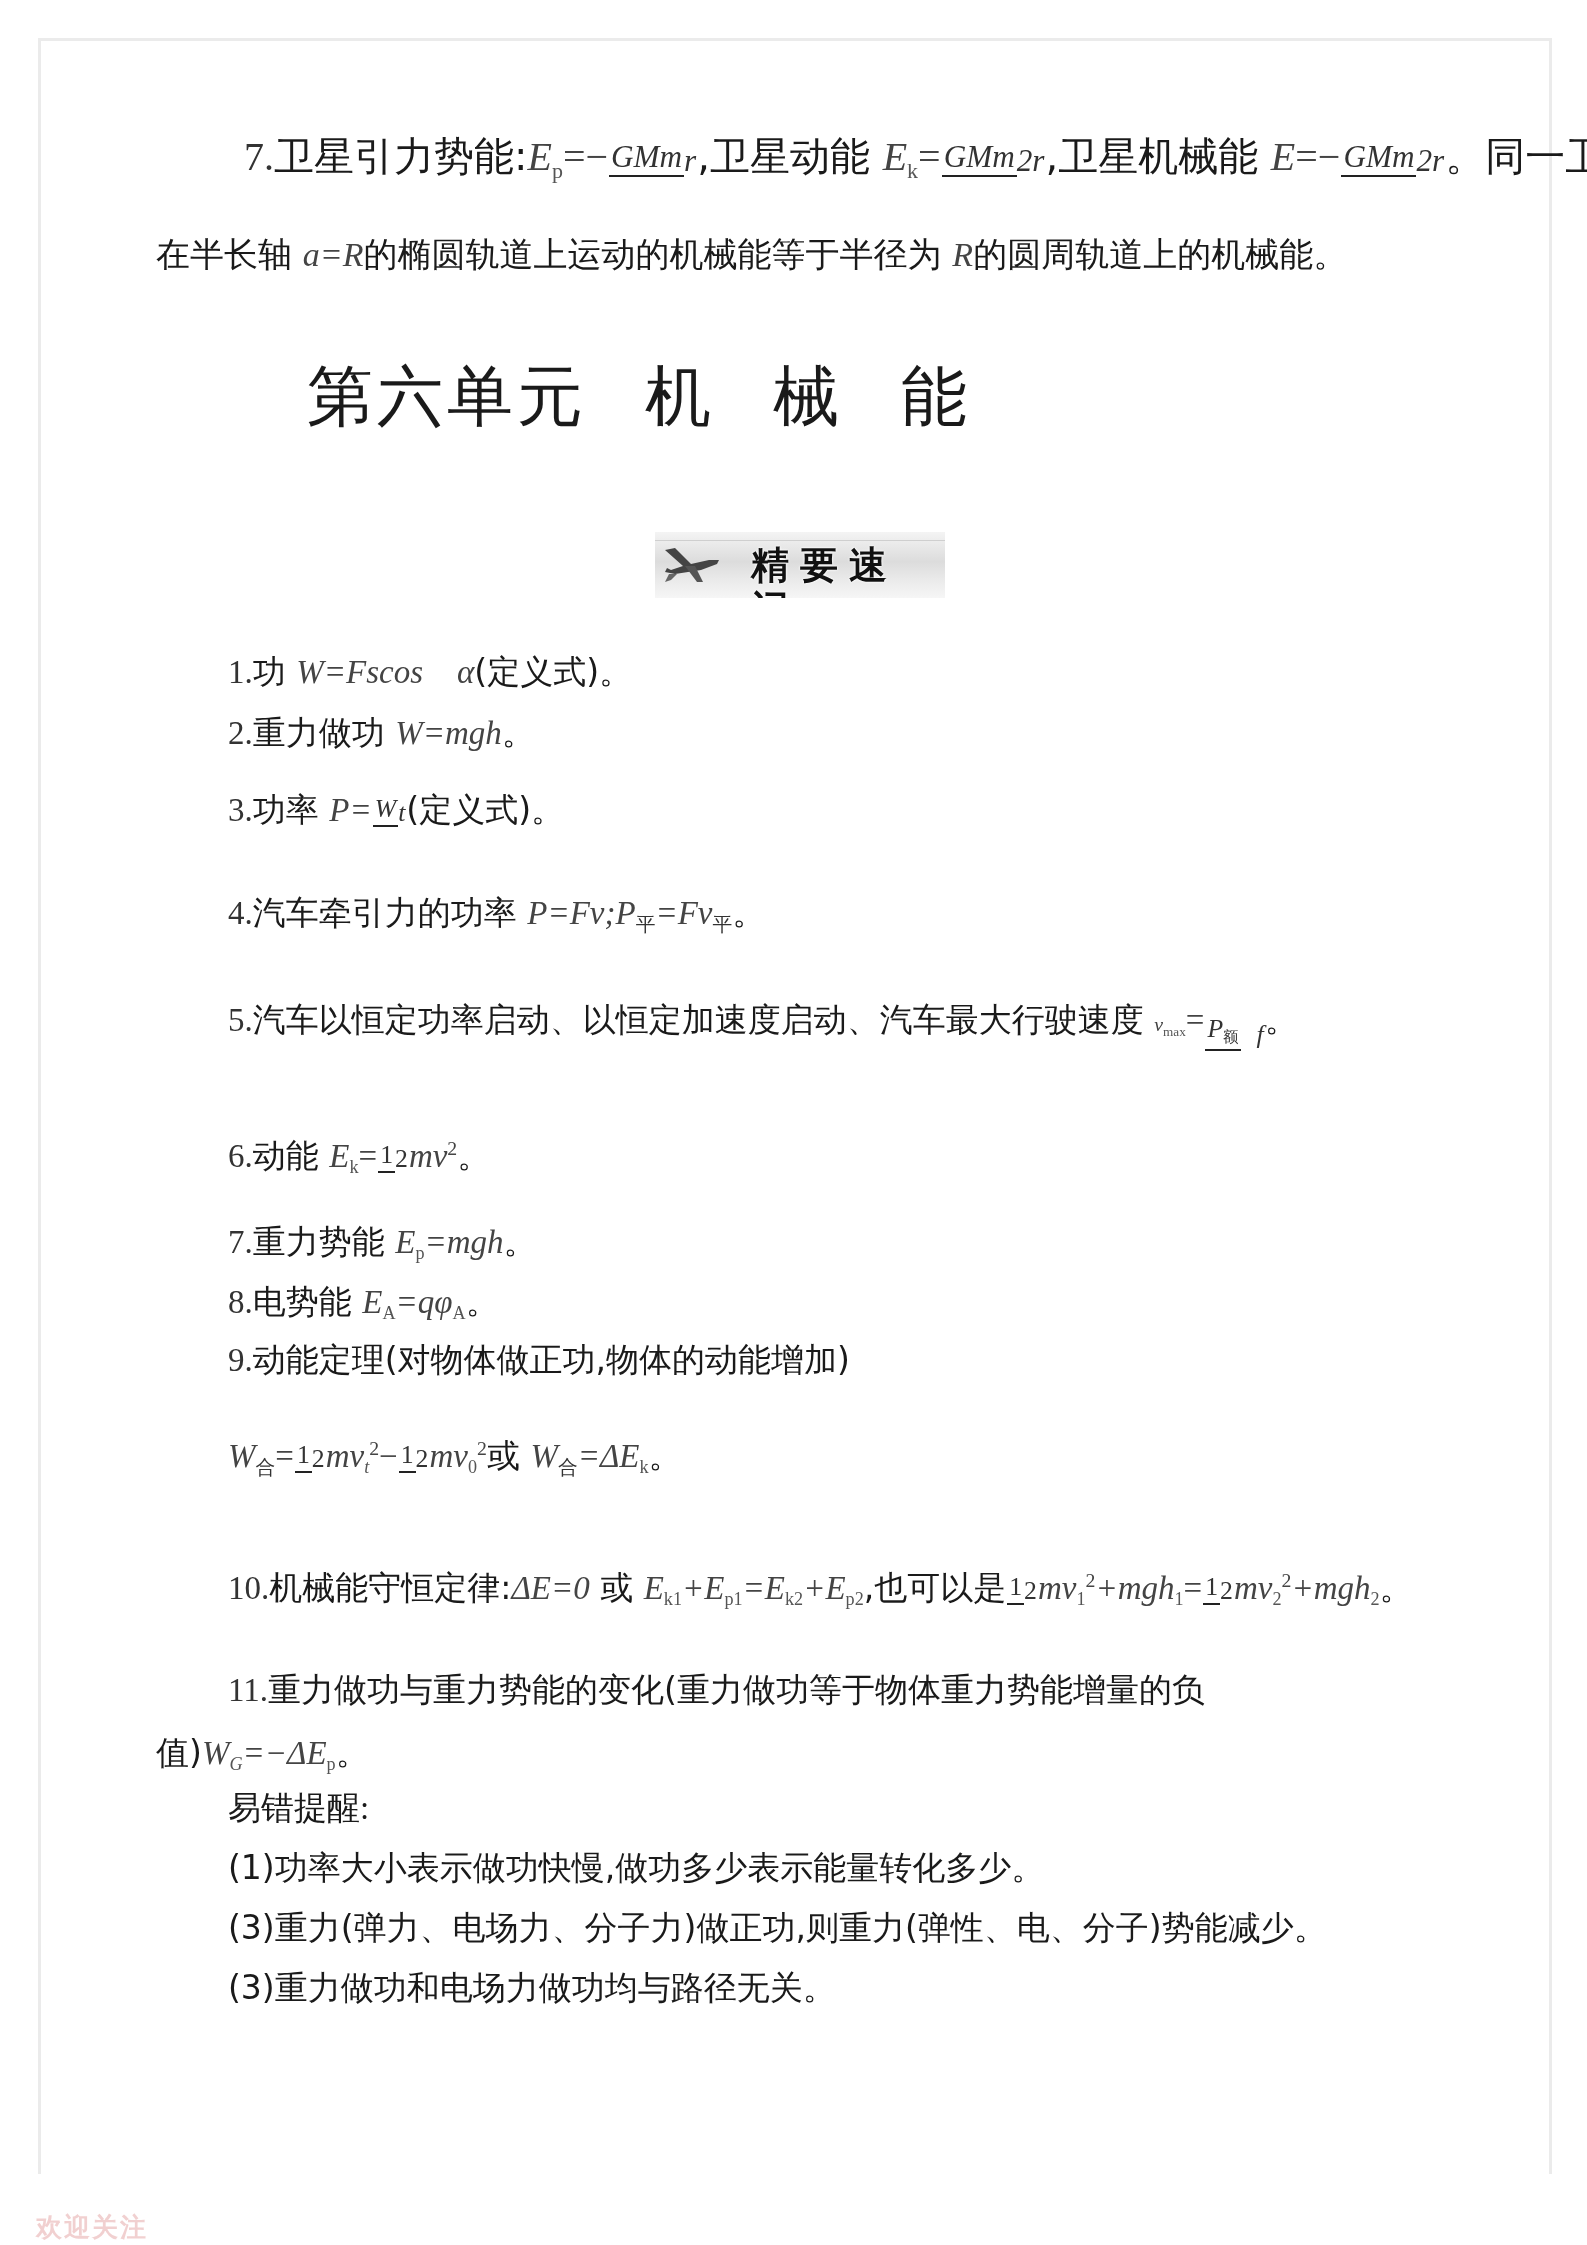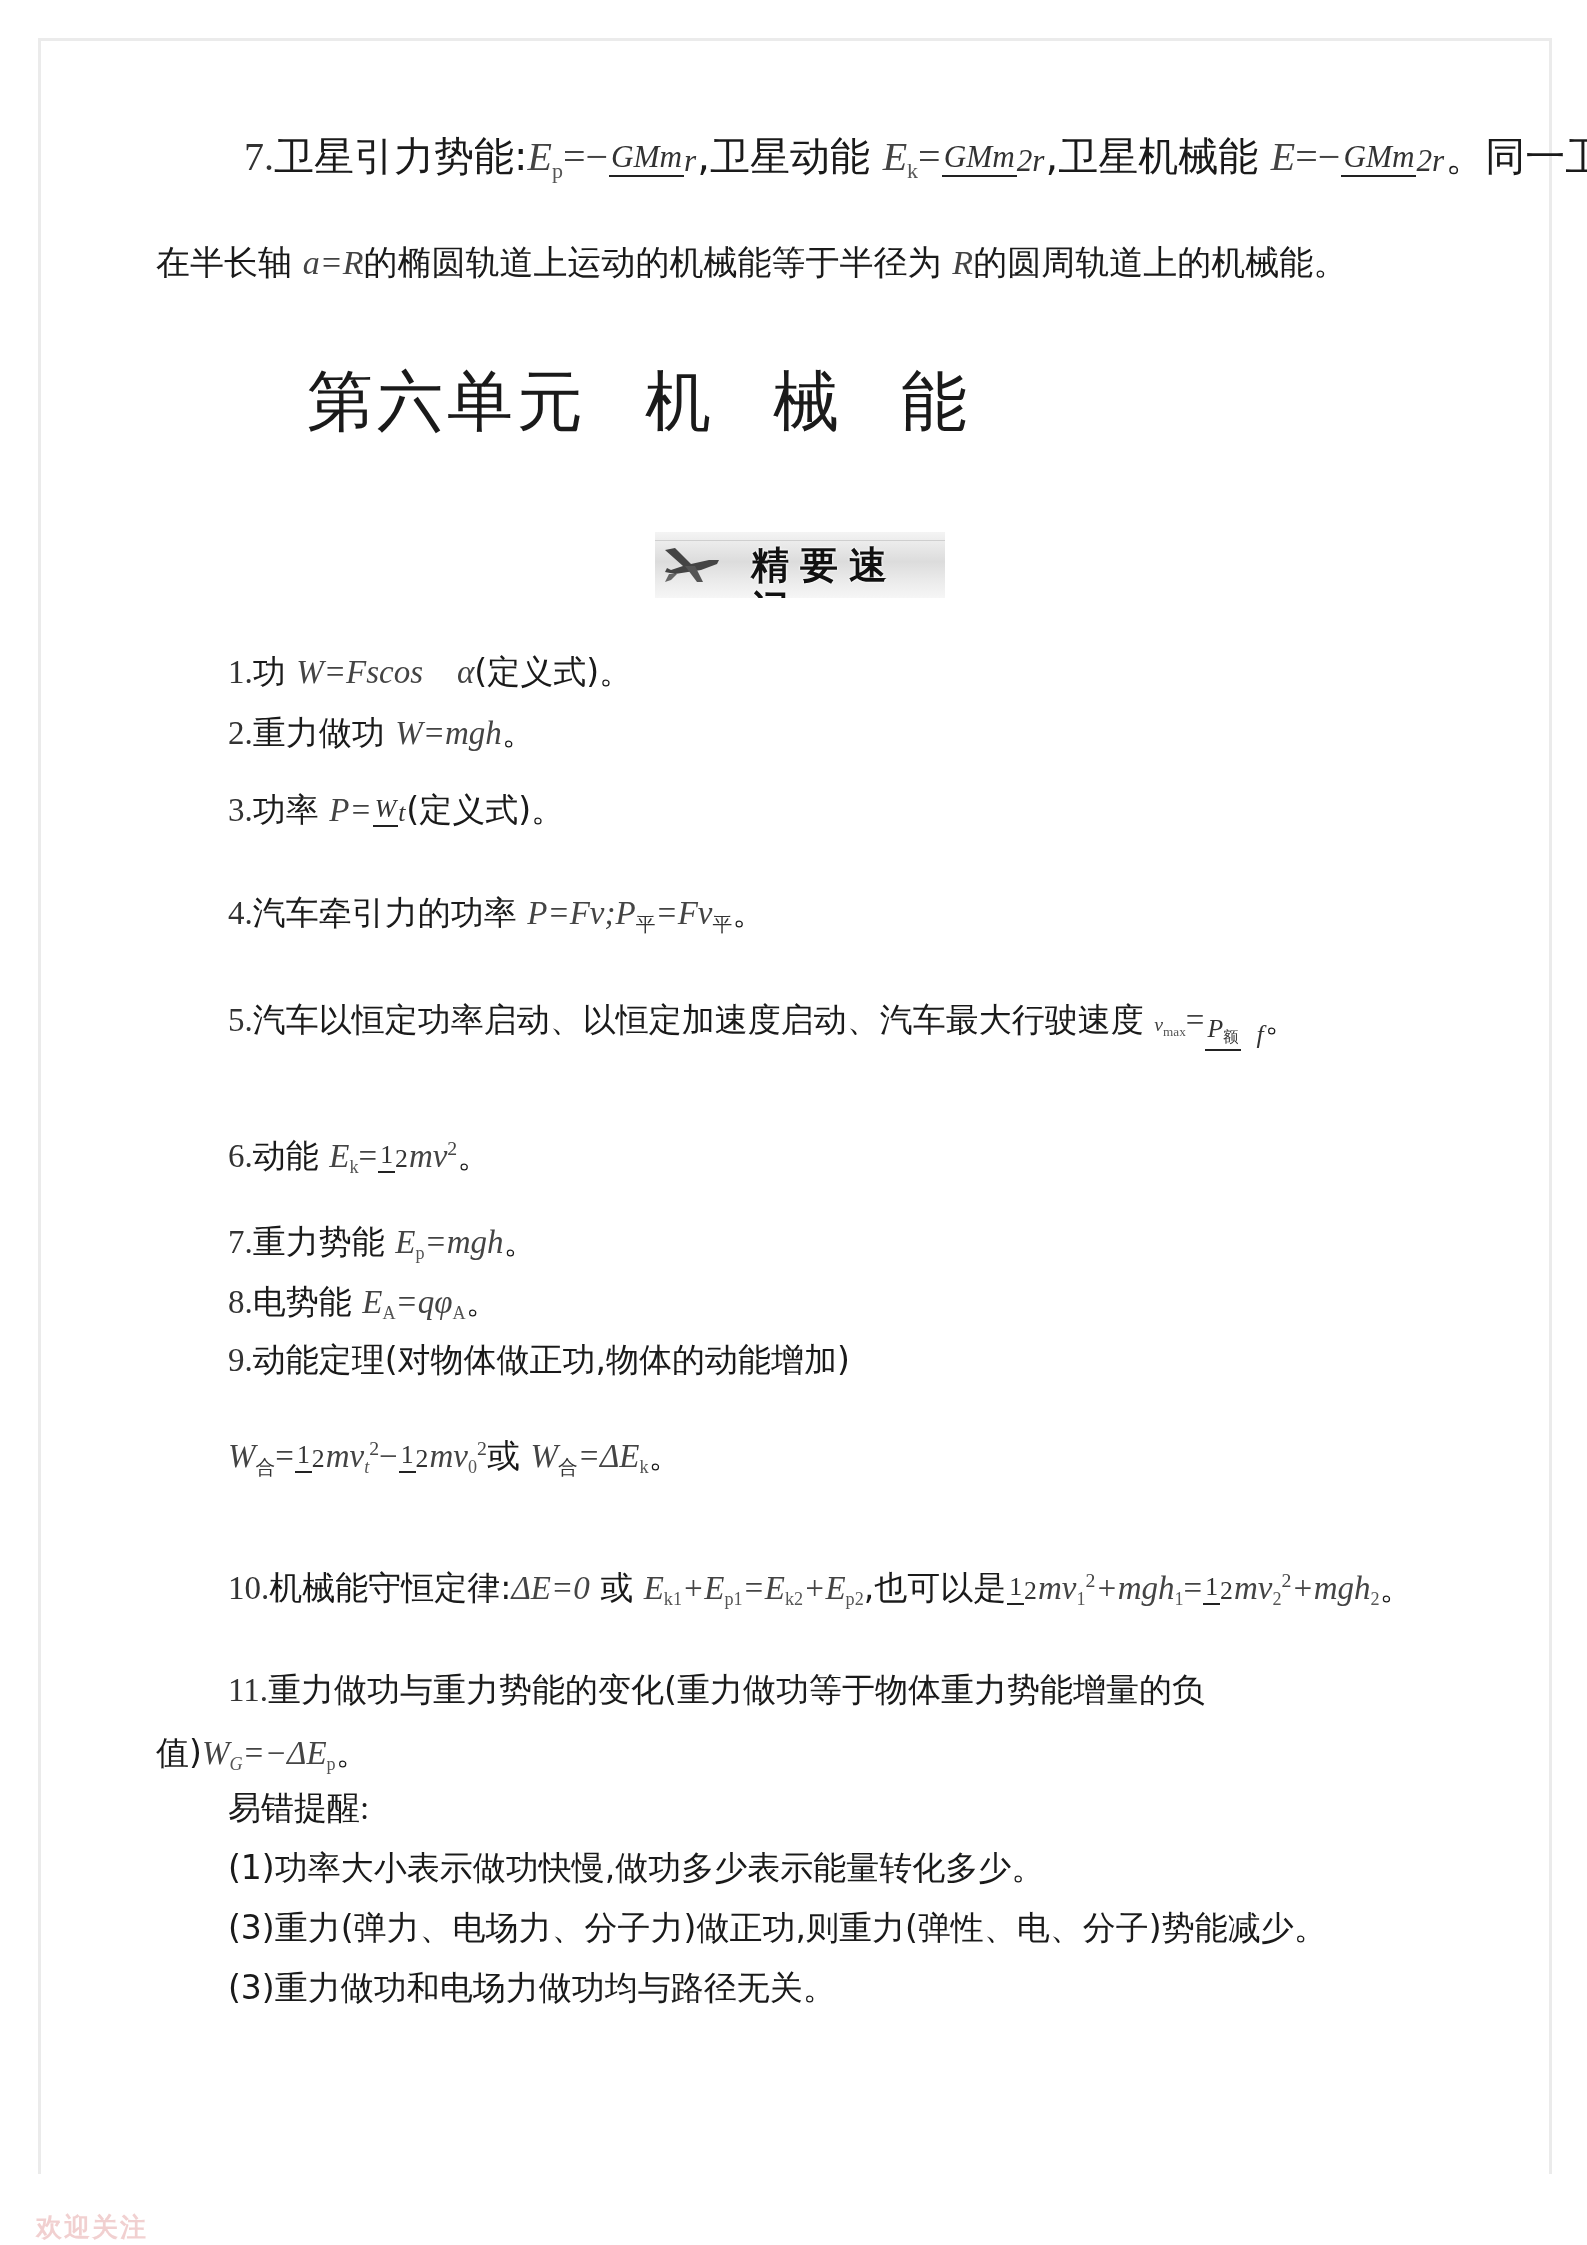--- a/index.html
+++ b/index.html
@@ -86,21 +86,21 @@
       font-size: 0.78em;
       padding-top: 3px;
     }
     .frac.upright { font-style: normal; }
     .title {
       position: absolute;
       left: 0;
       width: 1278px;
       text-align: center;
       top: 362px;
-      font-family: Liberation Serif, serif;
+      font-family: Liberation Mono, monospace;
       font-size: 66px;
       line-height: 80px;
       color: #1a1a1a;
       letter-spacing: 4px;
     }
     .title .gap { display: inline-block; width: 58px; }
     .banner {
       position: absolute;
       left: 655px;
       top: 532px;
@@ -155,21 +155,21 @@
       <span class="fn">GMm</span>
       <span class="fd">r</span>
     </span><span>,卫星动能 </span><span class="m">E</span><span class="sub">k</span><span class="mr">=</span><span class="frac">
       <span class="fn">GMm</span>
       <span class="fd">2r</span>
     </span><span>,卫星机械能 </span><span class="m">E</span><span class="mr">=−</span><span class="frac">
       <span class="fn">GMm</span>
       <span class="fd">2r</span>
     </span><span>。同一卫星</span>
 </div>
-<div class="line" style="left:156px; top:242px; font-size:34px;">
+<div class="line" style="left:156px; top:234px; font-size:34px;">
   <span>在半长轴 </span><span class="m">a=R</span><span>的椭圆轨道上运动的机械能等于半径为 </span><span class="m">R</span><span>的圆周轨道上的机械能。</span>
 </div>
 
 <div class="title">
   <span>第六单元</span><span class="gap"></span><span>机</span><span class="gap"></span><span>械</span><span class="gap"></span><span>能</span>
 </div>
 
 <div class="banner">
   <svg class="plane" viewBox="0 0 60 44">
     <path d="M4 6 L22 22 L10 26 L6 24 L4 28 L14 30 L40 26 L56 20 L58 16 L48 16 L30 20 L14 4 Z" fill="#444"></path>

